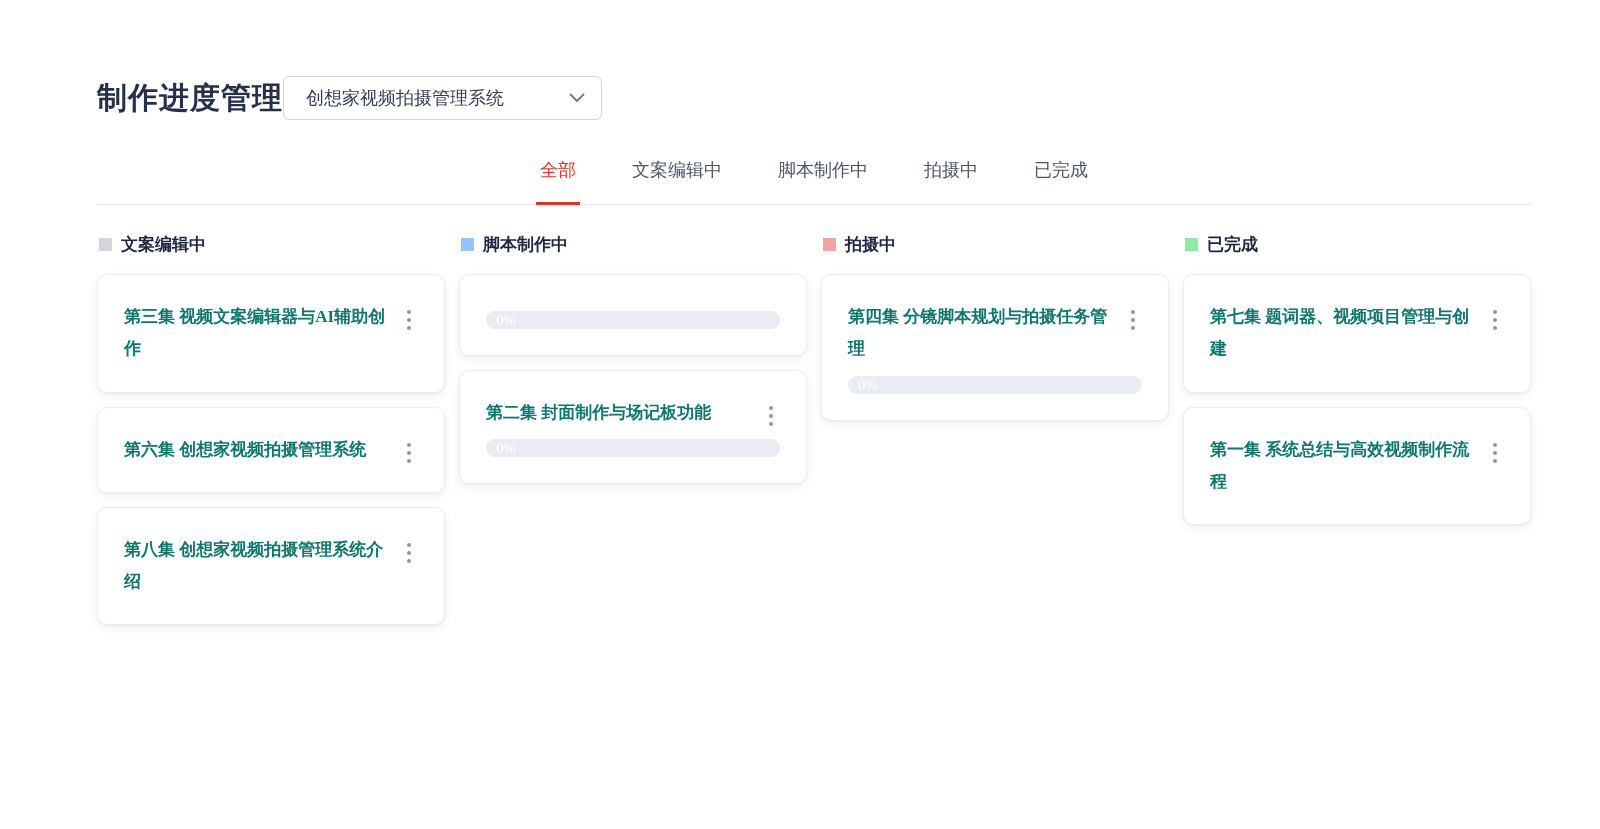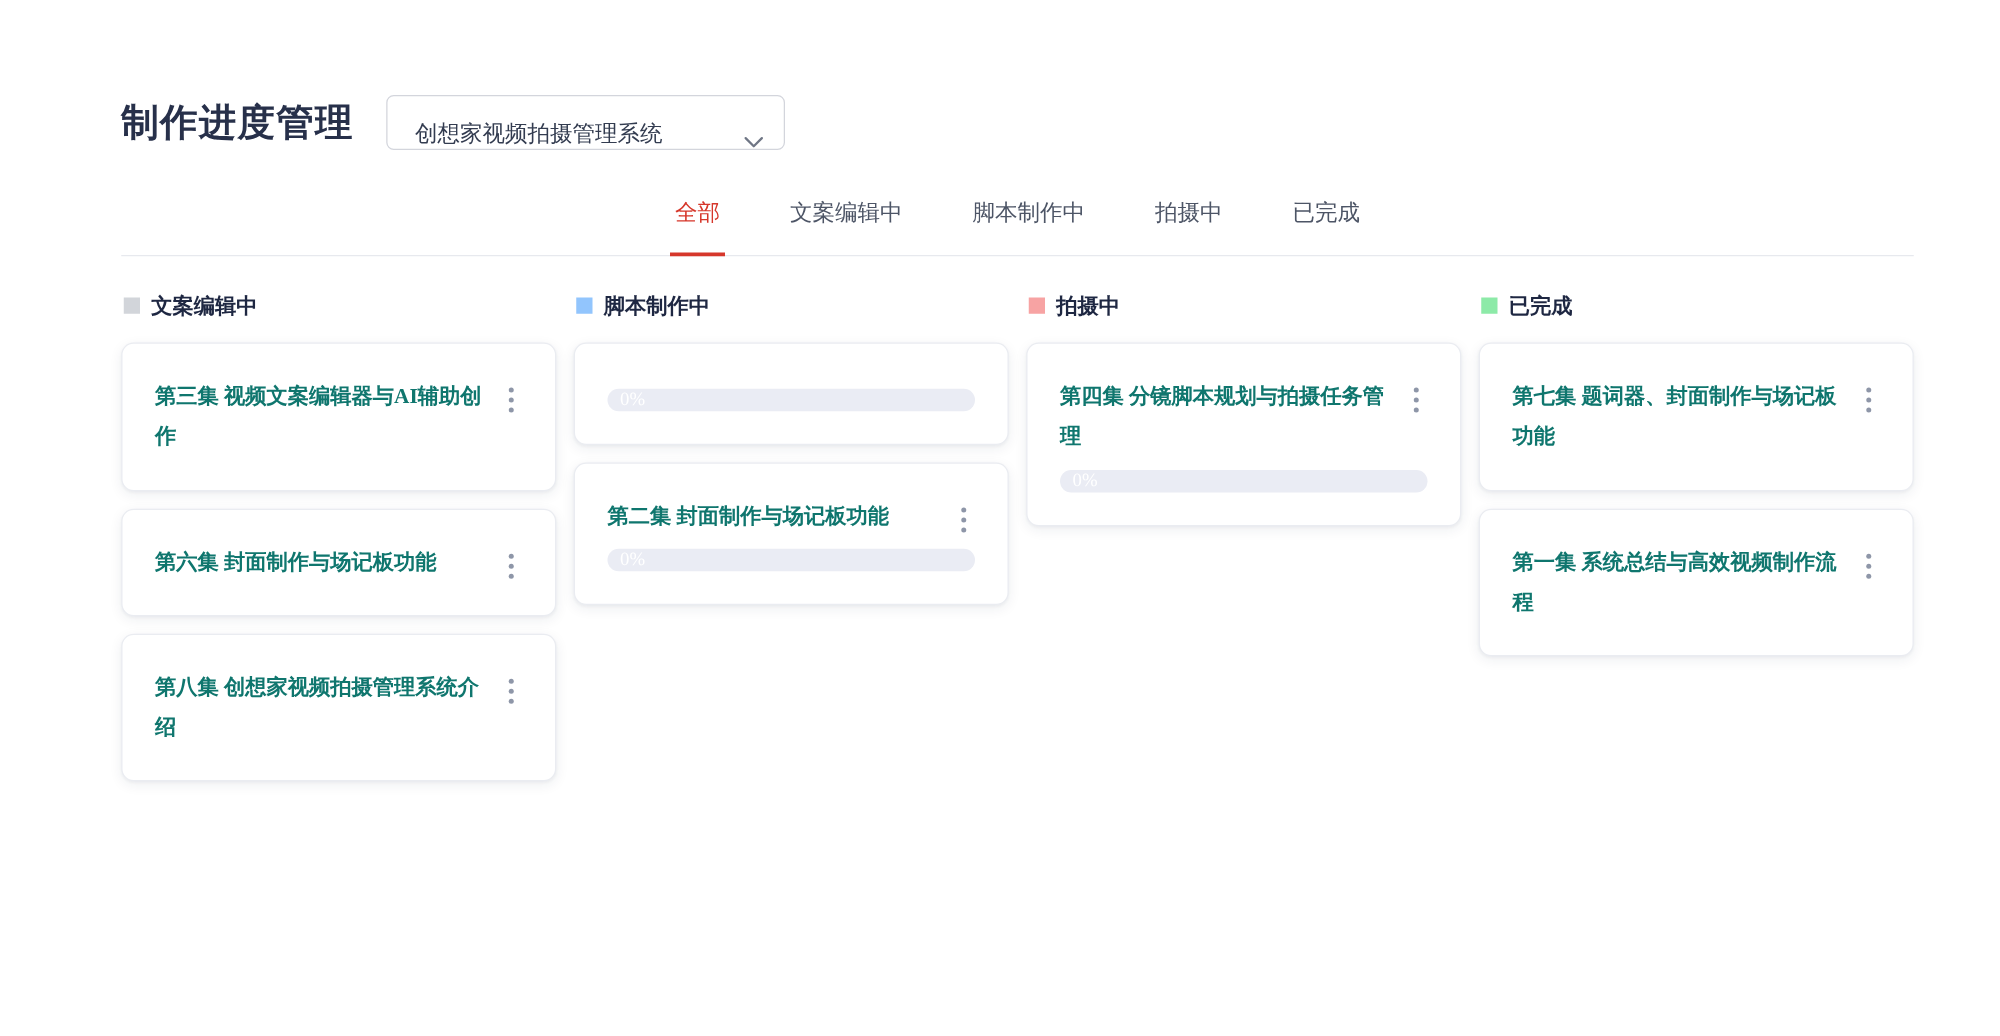--- a/index.html
+++ b/index.html
@@ -4,25 +4,25 @@
 <style>
   * { margin:0; padding:0; box-sizing:border-box; }
   html,body { width:1600px; height:829px; background:#ffffff; overflow:hidden; }
   body {
     font-family:"Liberation Serif","DejaVu Serif",serif;
     color:#2b3448;
   }
   .container { padding:0 69px 0 97px; }
 
   
-  .header { margin-top:76px; display:flex; align-items:center; gap:26px; }
+  .header { margin-top:76px; display:flex; align-items:center; }
   .page-title { font-size:30px; font-weight:700; color:#27304a; letter-spacing:1px; }
   .project-select {
     width:319px; height:44px; border:1px solid #d3d5dc; border-radius:6px;
-    display:flex; align-items:flex-end; justify-content:space-between;
+    display:flex; align-items:center; justify-content:space-between;
     padding:0 16px 0 22px; cursor:pointer; background:#fff;
   }
   .project-select .sel-text { font-size:18px; color:#333c50; }
   .project-select svg { display:block; }
 
   
   .tabbar { margin-top:38px; display:flex; gap:48px; border-bottom:1px solid #e7e9ee;justify-content:center; }
   .tab {
     font-size:18px; color:#4d5566; padding:0 4px 20px 4px; cursor:pointer;
     border-bottom:3px solid transparent; margin-bottom:-1px; white-space:nowrap;
@@ -94,21 +94,21 @@
             <div class="card-title">第三集 视频文案编辑器与AI辅助创作</div>
             <div class="kebab">
                 <i></i>
                 <i></i>
                 <i></i>
               </div>
           </div>
         </div>
         <div class="card">
           <div class="card-row">
-            <div class="card-title">第六集 封面制作与场记板功能</div>
+            <div class="card-title">第六集 创想家视频拍摄管理系统</div>
             <div class="kebab">
                 <i></i>
                 <i></i>
                 <i></i>
               </div>
           </div>
         </div>
         <div class="card">
           <div class="card-row">
             <div class="card-title">第八集 创想家视频拍摄管理系统介绍</div>
@@ -172,21 +172,21 @@
     </div>
 
     <div class="column">
       <div class="col-head">
         <span class="swatch" style="background: rgb(141, 234, 168);"></span>
         <span class="col-title">已完成</span>
       </div>
       <div class="cards">
         <div class="card">
           <div class="card-row">
-            <div class="card-title">第七集 题词器、封面制作与场记板功能</div>
+            <div class="card-title">第七集 题词器、视频项目管理与创建</div>
             <div class="kebab">
                 <i></i>
                 <i></i>
                 <i></i>
               </div>
           </div>
         </div>
         <div class="card">
           <div class="card-row">
             <div class="card-title">第一集 系统总结与高效视频制作流程</div>

